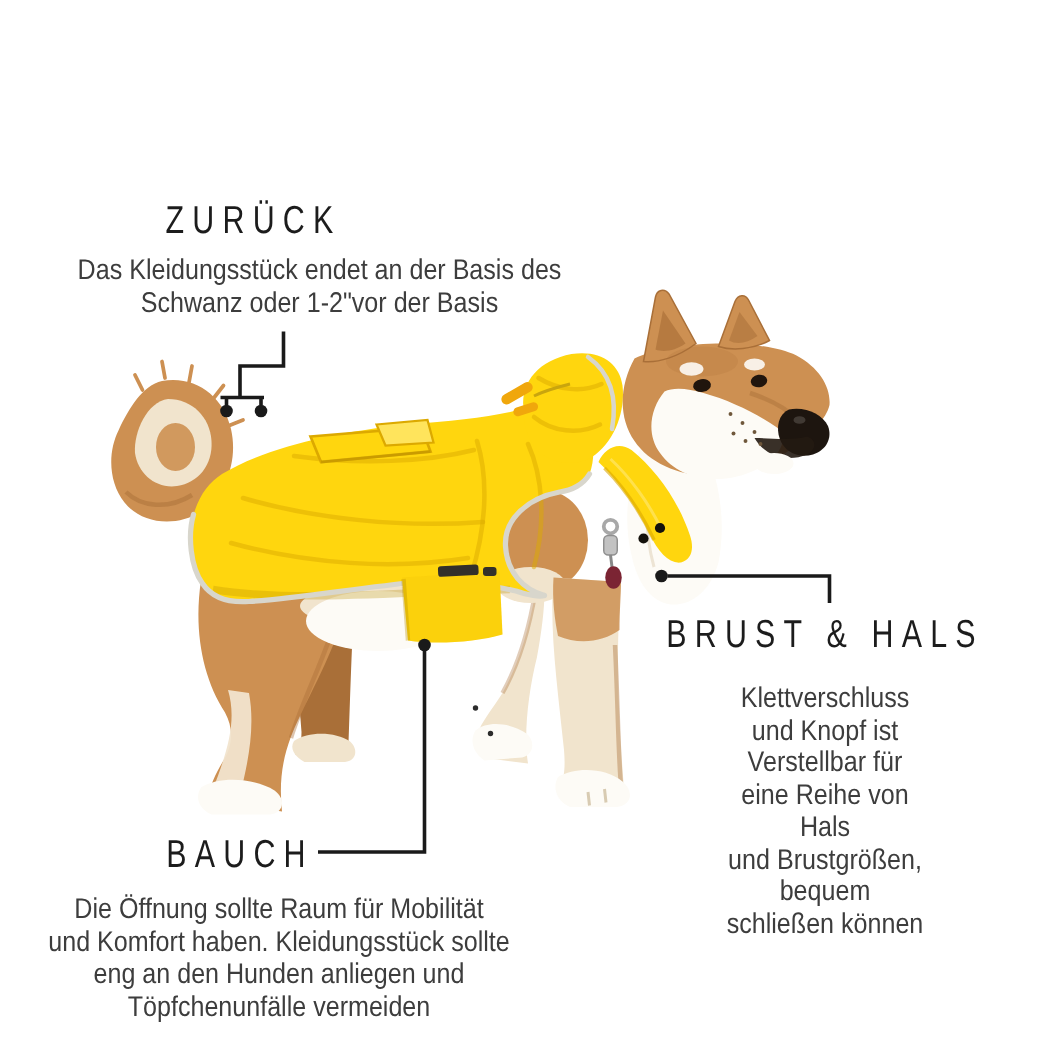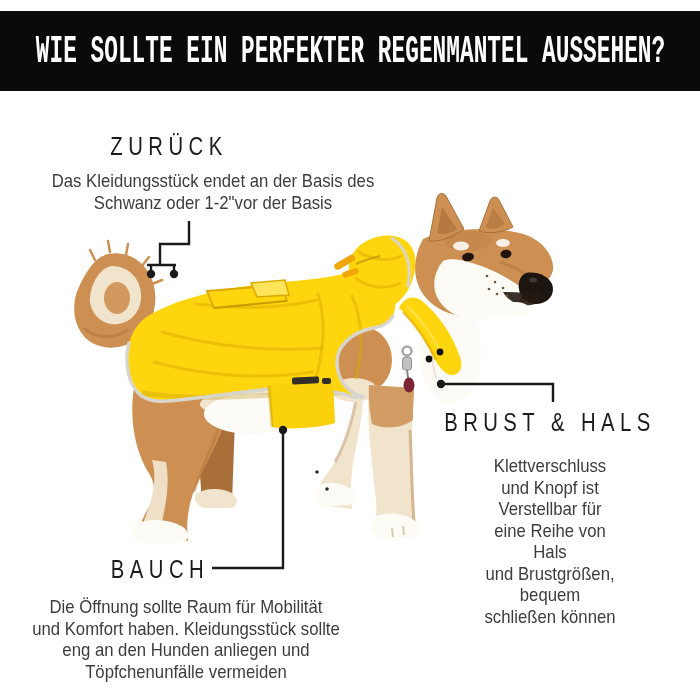--- a/index.html
+++ b/index.html
@@ -30,23 +30,20 @@
   .tan{fill:var(--fur-tan,#cd9052);} .dk{fill:var(--fur-dark,#a96f38);}
   .cream{fill:var(--fur-cream,#f1e4cd);} .wht{fill:var(--fur-white,#fdfbf6);}
   .conn{stroke:var(--connector,#1a1a1a);stroke-width:2.4;fill:none;}
   .conn-dot{fill:var(--connector,#1a1a1a);}
 </style>
 </head>
 <body>
 
 <div class="stage">
 
-  <div class="banner">
-    <span class="banner-title">WIE SOLLTE EIN PERFEKTER REGENMANTEL AUSSEHEN?</span>
-  </div>
 
   <div class="callout-heading zurueck-h">ZURÜCK</div>
   <div class="callout-body zurueck-b">Das Kleidungsstück endet an der Basis des
 Schwanz oder 1-2"vor der Basis</div>
 
   <div class="callout-heading brust-h">BRUST &amp; HALS</div>
   <div class="callout-body brust-b">Klettverschluss und Knopf ist
 Verstellbar für eine Reihe von Hals
 und Brustgrößen,
 bequem schließen können</div>

